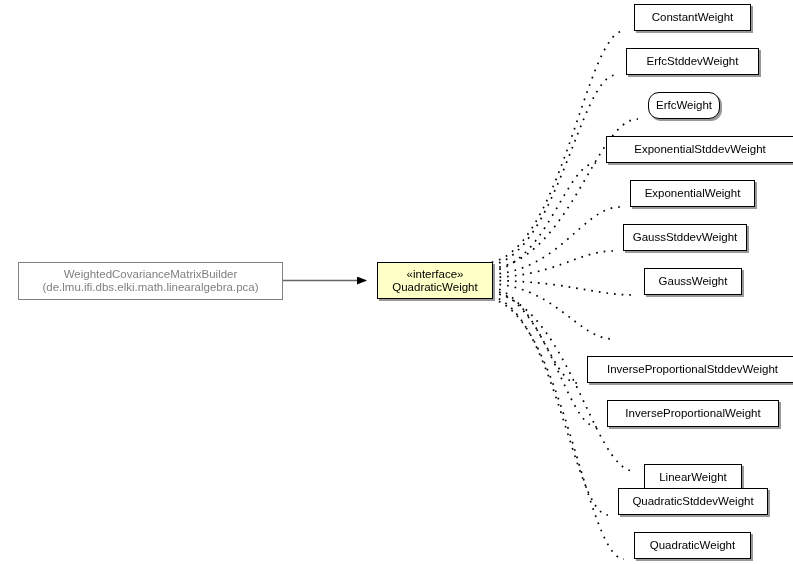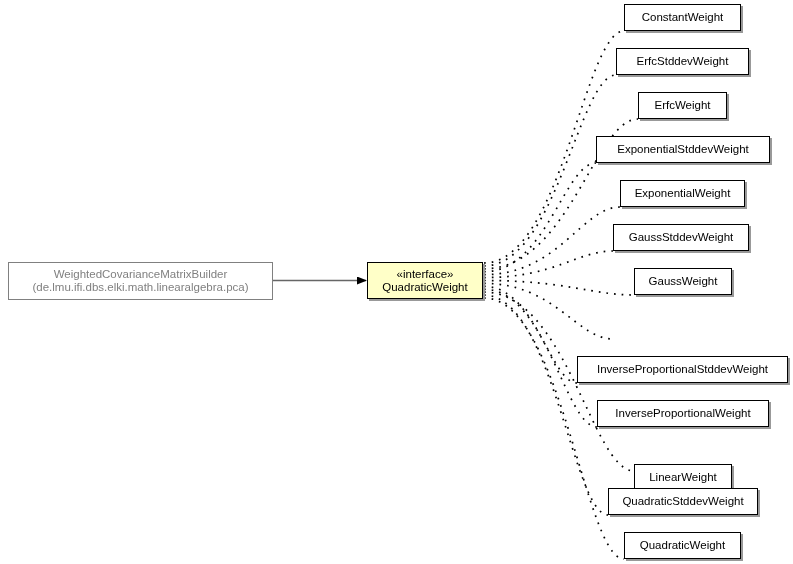--- a/index.html
+++ b/index.html
@@ -36,20 +36,21 @@
   .node {
     position: absolute;
     box-sizing: border-box;
     display: flex;
     flex-direction: column;
     align-items: center;
     justify-content: center;
     white-space: nowrap;
     line-height: 13px;
     text-align: center;
+    margin-left: 10px;
   }
 
   
   .node-impl {
     background: #ffffff;
     border: 1px solid #000000;
     box-shadow: 2px 2px 0 0 #999999;
     color: #000000;
     font-size: 11.5px;
     height: 27px;
@@ -118,30 +119,30 @@
     <span class="stereotype node-label">«interface»</span>
     <span class="typename node-label">QuadraticWeight</span>
   </div>
 
 <div class="node node-impl" style="left: 624px; top: 4px; width: 117px;">
       <span class="node-label">ConstantWeight</span>
     </div>
     <div class="node node-impl" style="left: 616px; top: 48px; width: 133px;">
       <span class="node-label">ErfcStddevWeight</span>
     </div>
-    <div class="node node-impl" style="left: 638px; top: 92px; width: 89px;">
+    <div class="node node-impl" style="left: 638px; top: 92px; width: 72px; border-radius: 11px;">
       <span class="node-label">ErfcWeight</span>
     </div>
-    <div class="node node-impl" style="left: 596px; top: 136px; width: 174px;">
+    <div class="node node-impl" style="left: 596px; top: 136px; width: 188px;">
       <span class="node-label">ExponentialStddevWeight</span>
     </div>
     <div class="node node-impl" style="left: 620px; top: 180px; width: 125px;">
       <span class="node-label">ExponentialWeight</span>
     </div>
-    <div class="node node-impl" style="left: 613px; top: 224px; width: 136px;">
+    <div class="node node-impl" style="left: 613px; top: 224px; width: 124px;">
       <span class="node-label">GaussStddevWeight</span>
     </div>
     <div class="node node-impl" style="left: 634px; top: 268px; width: 98px;">
       <span class="node-label">GaussWeight</span>
     </div>
     <div class="node node-impl" style="left: 577px; top: 356px; width: 211px;">
       <span class="node-label">InverseProportionalStddevWeight</span>
     </div>
     <div class="node node-impl" style="left: 597px; top: 400px; width: 172px;">
       <span class="node-label">InverseProportionalWeight</span>

